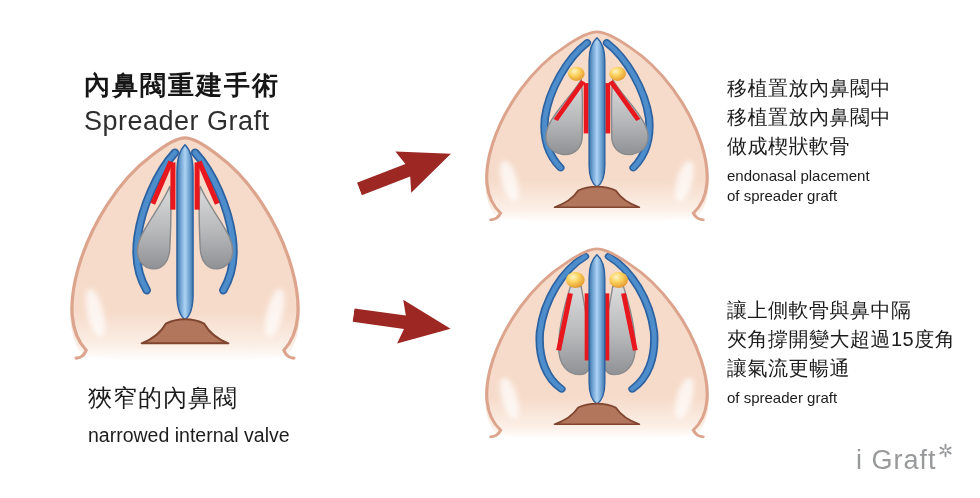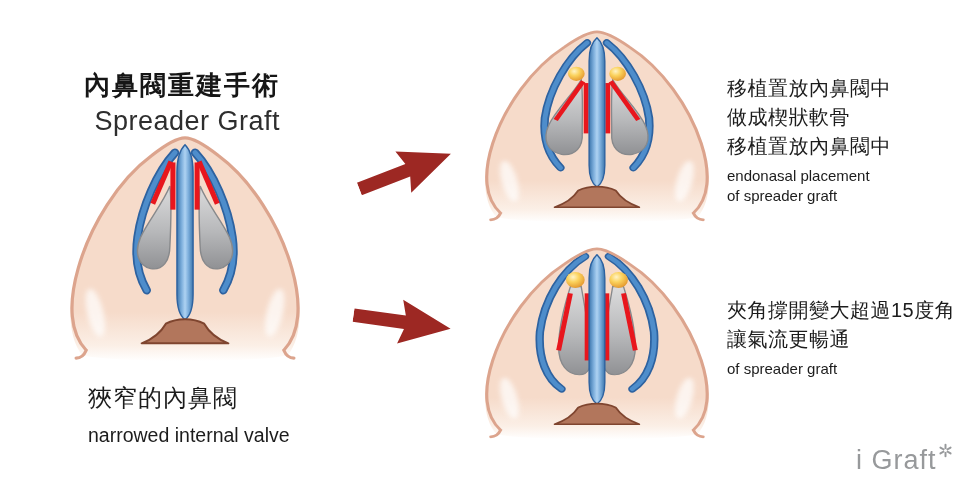--- a/index.html
+++ b/index.html
@@ -3,21 +3,21 @@
 <meta charset="utf-8">
 <style>
   html,body{margin:0;padding:0;background:#fff;}
   .canvas{
     position:relative;width:980px;height:498px;background:#fff;overflow:hidden;
     font-family:"Liberation Sans","DejaVu Sans",sans-serif;color:var(--text,#1c1c1c);
   }
   .defs-svg{position:absolute;width:0;height:0;}
   .title{position:absolute;left:84px;top:30px;line-height:1.2;margin-top:40px;}
   .title-zh{font-size:26px;font-weight:700;letter-spacing:2px;color:#161616;}
-  .title-en{font-size:27px;font-weight:400;letter-spacing:.5px;color:#2e2e2e;margin-top:4px;text-align:right;}
+  .title-en{font-size:27px;font-weight:400;letter-spacing:.5px;color:#2e2e2e;margin-top:4px;}
   .nose{position:absolute;}
   .nose-1{left:62px;top:131px;width:242px;height:232px;}
   .nose-2{left:477px;top:26px;width:236px;height:198px;}
   .nose-3{left:477px;top:243px;width:236px;height:198px;}
   .arrow{position:absolute;width:100px;height:50px;}
   .arrow-top{left:356px;top:146px;transform:rotate(-21deg);}
   .arrow-bottom{left:353px;top:297px;transform:rotate(8deg);}
   .caption-left{position:absolute;left:88px;top:382px;}
   .caption-left .zh{font-size:24px;letter-spacing:1px;}
   .caption-left .en{font-size:19.5px;margin-top:10px;}
@@ -163,29 +163,30 @@
     </g>
     <path fill="url(#gSeptum)" stroke="var(--band-dark)" stroke-width="1.4" d="M 122,14 C 116,20 114,30 114,42 L 114,166 C 114,180 117,188 122,192 C 127,188 130,180 130,166 L 130,42 C 130,30 128,20 122,14 Z"></path>
     <circle cx="100" cy="44" r="9.5" fill="url(#gBall)"></circle>
     <circle cx="144" cy="44" r="9.5" fill="url(#gBall)"></circle>
     <path fill="var(--base)" stroke="var(--base-line)" stroke-width="2" stroke-linejoin="round" d="M 103,196 C 114,190 130,190 141,196 C 146,205 155,212 165,216 L 79,216 C 89,212 98,205 103,196 Z"></path>
     <path fill="none" stroke="var(--skin-line)" stroke-width="3.2" stroke-linecap="round" d="M 14,231 C 18,231 22,228 24,223 C 8,206 6,176 16,140 C 28,96 56,50 89,25 C 105,12 115,7 122,7 C 129,7 139,12 155,25 C 188,50 216,96 228,140 C 238,176 236,206 220,223 C 222,228 226,231 230,231"></path>
   </svg>
 
   <div class="anno anno-endonasal">
     <div class="zh">移植置放內鼻閥中</div>
+    <div class="zh">移植置放內鼻閥中</div>
     <div class="zh">做成楔狀軟骨</div>
-    <div class="zh">移植置放內鼻閥中</div>
     <div class="en">
       <div>endonasal placement</div>
       <div>of spreader graft</div>
     </div>
   </div>
 
   <div class="anno anno-external">
+    <div class="zh">讓上側軟骨與鼻中隔</div>
     <div class="zh">夾角撐開變大超過15度角</div>
     <div class="zh">讓氣流更暢通</div>
     <div class="en">
       <div>of spreader graft</div>
     </div>
   </div>
 
   <div class="logo">
     <span>i Graft</span>
     <svg class="logo-mark" viewBox="0 0 16 16">

